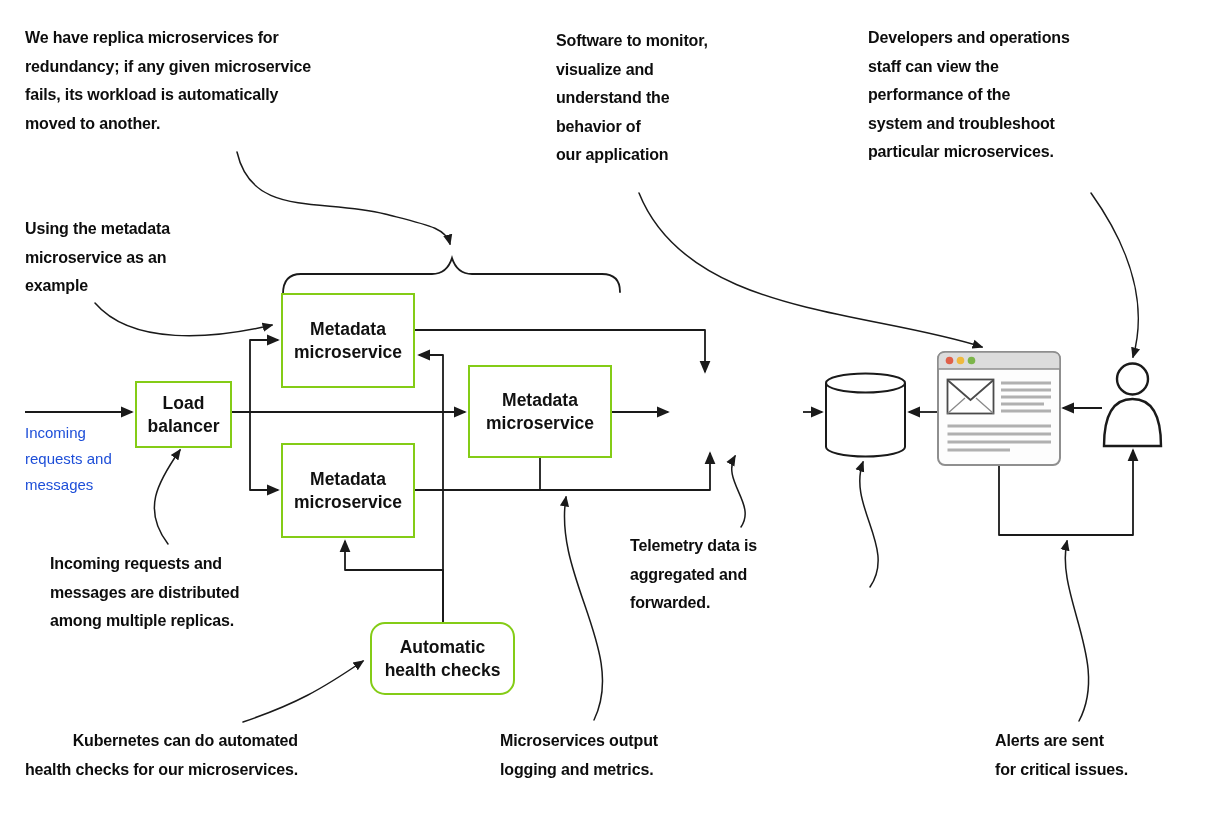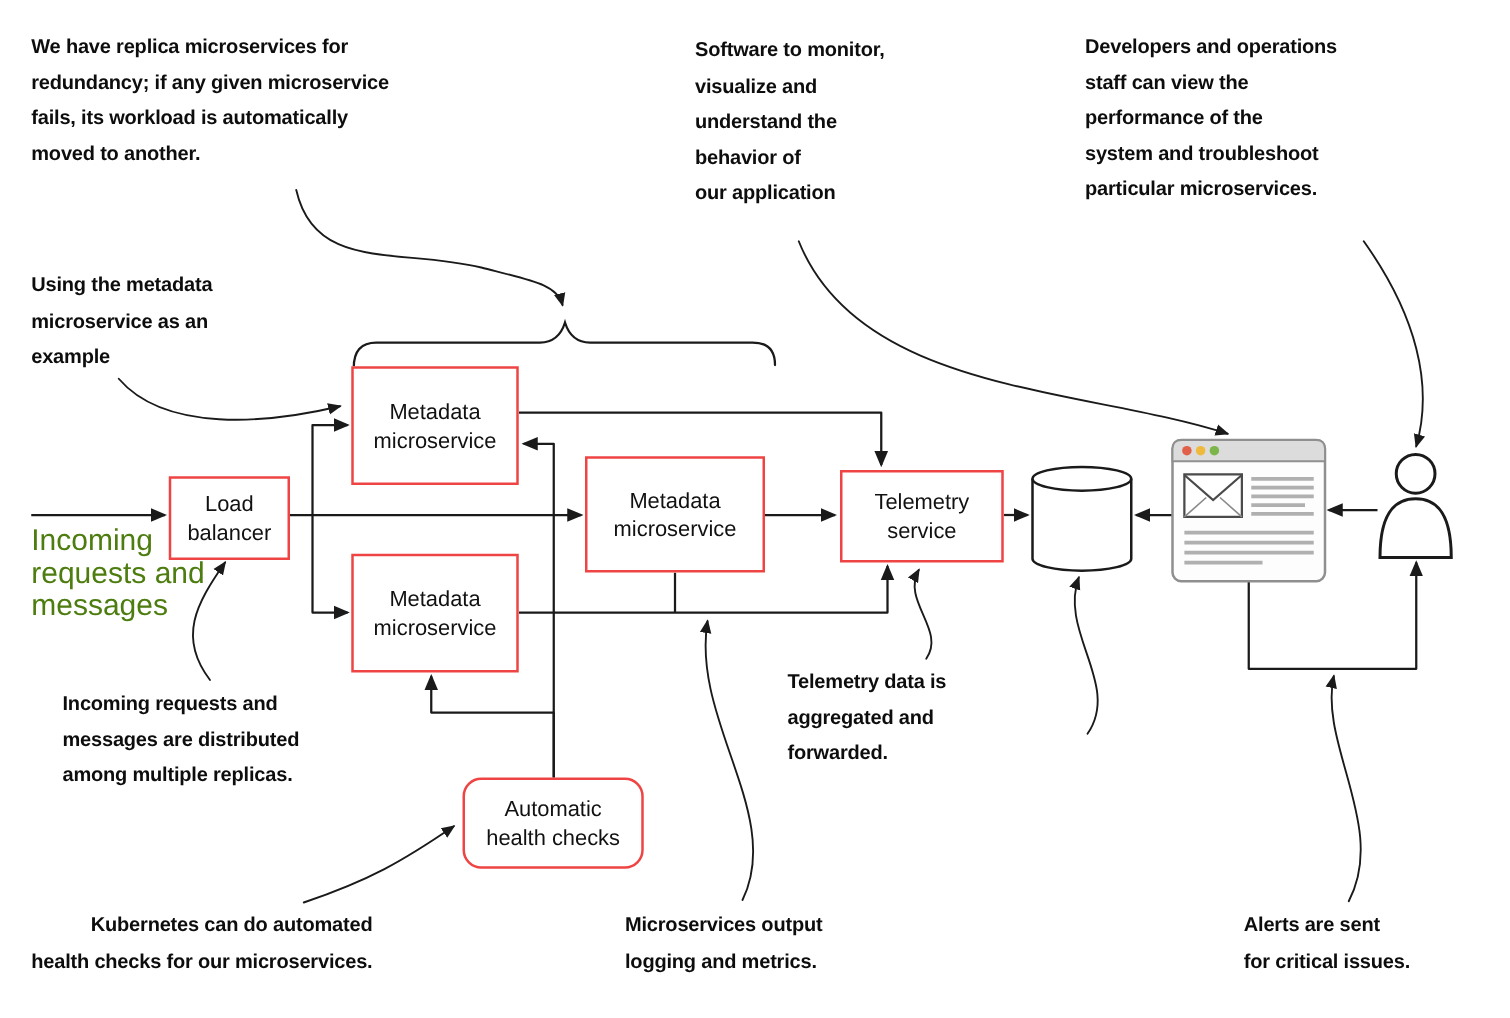--- a/index.html
+++ b/index.html
@@ -3,32 +3,32 @@
 <meta charset="utf-8">
 <style>
   html,body { margin:0; padding:0; background:#ffffff; }
   .canvas {
     position:relative; width:1208px; height:814px; background:#ffffff;
     font-family:"Liberation Sans", sans-serif; overflow:hidden; color:#0d0d0d;
   }
   svg.layer { position:absolute; left:0; top:0; z-index:1; }
   .node {
     position:absolute; z-index:2; box-sizing:border-box;
-    border:2px solid #ef4444; background:#ffffff;
+    border:2px solid #84cc16; background:#ffffff;
     display:flex; align-items:center; justify-content:center;
     text-align:center; white-space:pre-line;
-    font-size:17.5px; line-height:23px; color:#111111; font-weight:400;
+    font-size:17.5px; line-height:23px; color:#111111; font-weight:700;
   }
   .ann {
     position:absolute; z-index:2; font-weight:700; font-size:16px;
     line-height:28.5px; white-space:pre-line; letter-spacing:-0.15px;
   }
   .plain {
-    position:absolute; z-index:2; font-weight:400; font-size:24px;
-    line-height:26px; white-space:pre-line; color:#4d7c0f;
+    position:absolute; z-index:2; font-weight:400; font-size:15px;
+    line-height:26px; white-space:pre-line; color:#1d4ed8;
   }
 </style>
 </head>
 <body>
 
 <div class="canvas">
 
   <svg class="layer" width="1208" height="814" viewBox="0 0 1208 814">
     <defs>
       <marker id="ah" viewBox="0 0 10 10" refX="8.6" refY="5" markerWidth="13" markerHeight="13" orient="auto" markerUnits="userSpaceOnUse">
@@ -141,18 +141,16 @@
 messages</div>
 
   <div class="node" style="left:135px; top:381px; width:97px;  height:67px;">Load
 balancer</div>
   <div class="node" style="left:281px; top:293px; width:134px; height:95px;">Metadata
 microservice</div>
   <div class="node" style="left:281px; top:443px; width:134px; height:95px;">Metadata
 microservice</div>
   <div class="node" style="left:468px; top:365px; width:144px; height:93px;">Metadata
 microservice</div>
-  <div class="node" style="left:672px; top:376px; width:131px; height:74px;">Telemetry
-service</div>
   <div class="node" style="left:370px; top:622px; width:145px; height:73px;border-radius:15px;">Automatic
 health checks</div>
 
 </div>
 
 </body></html>

